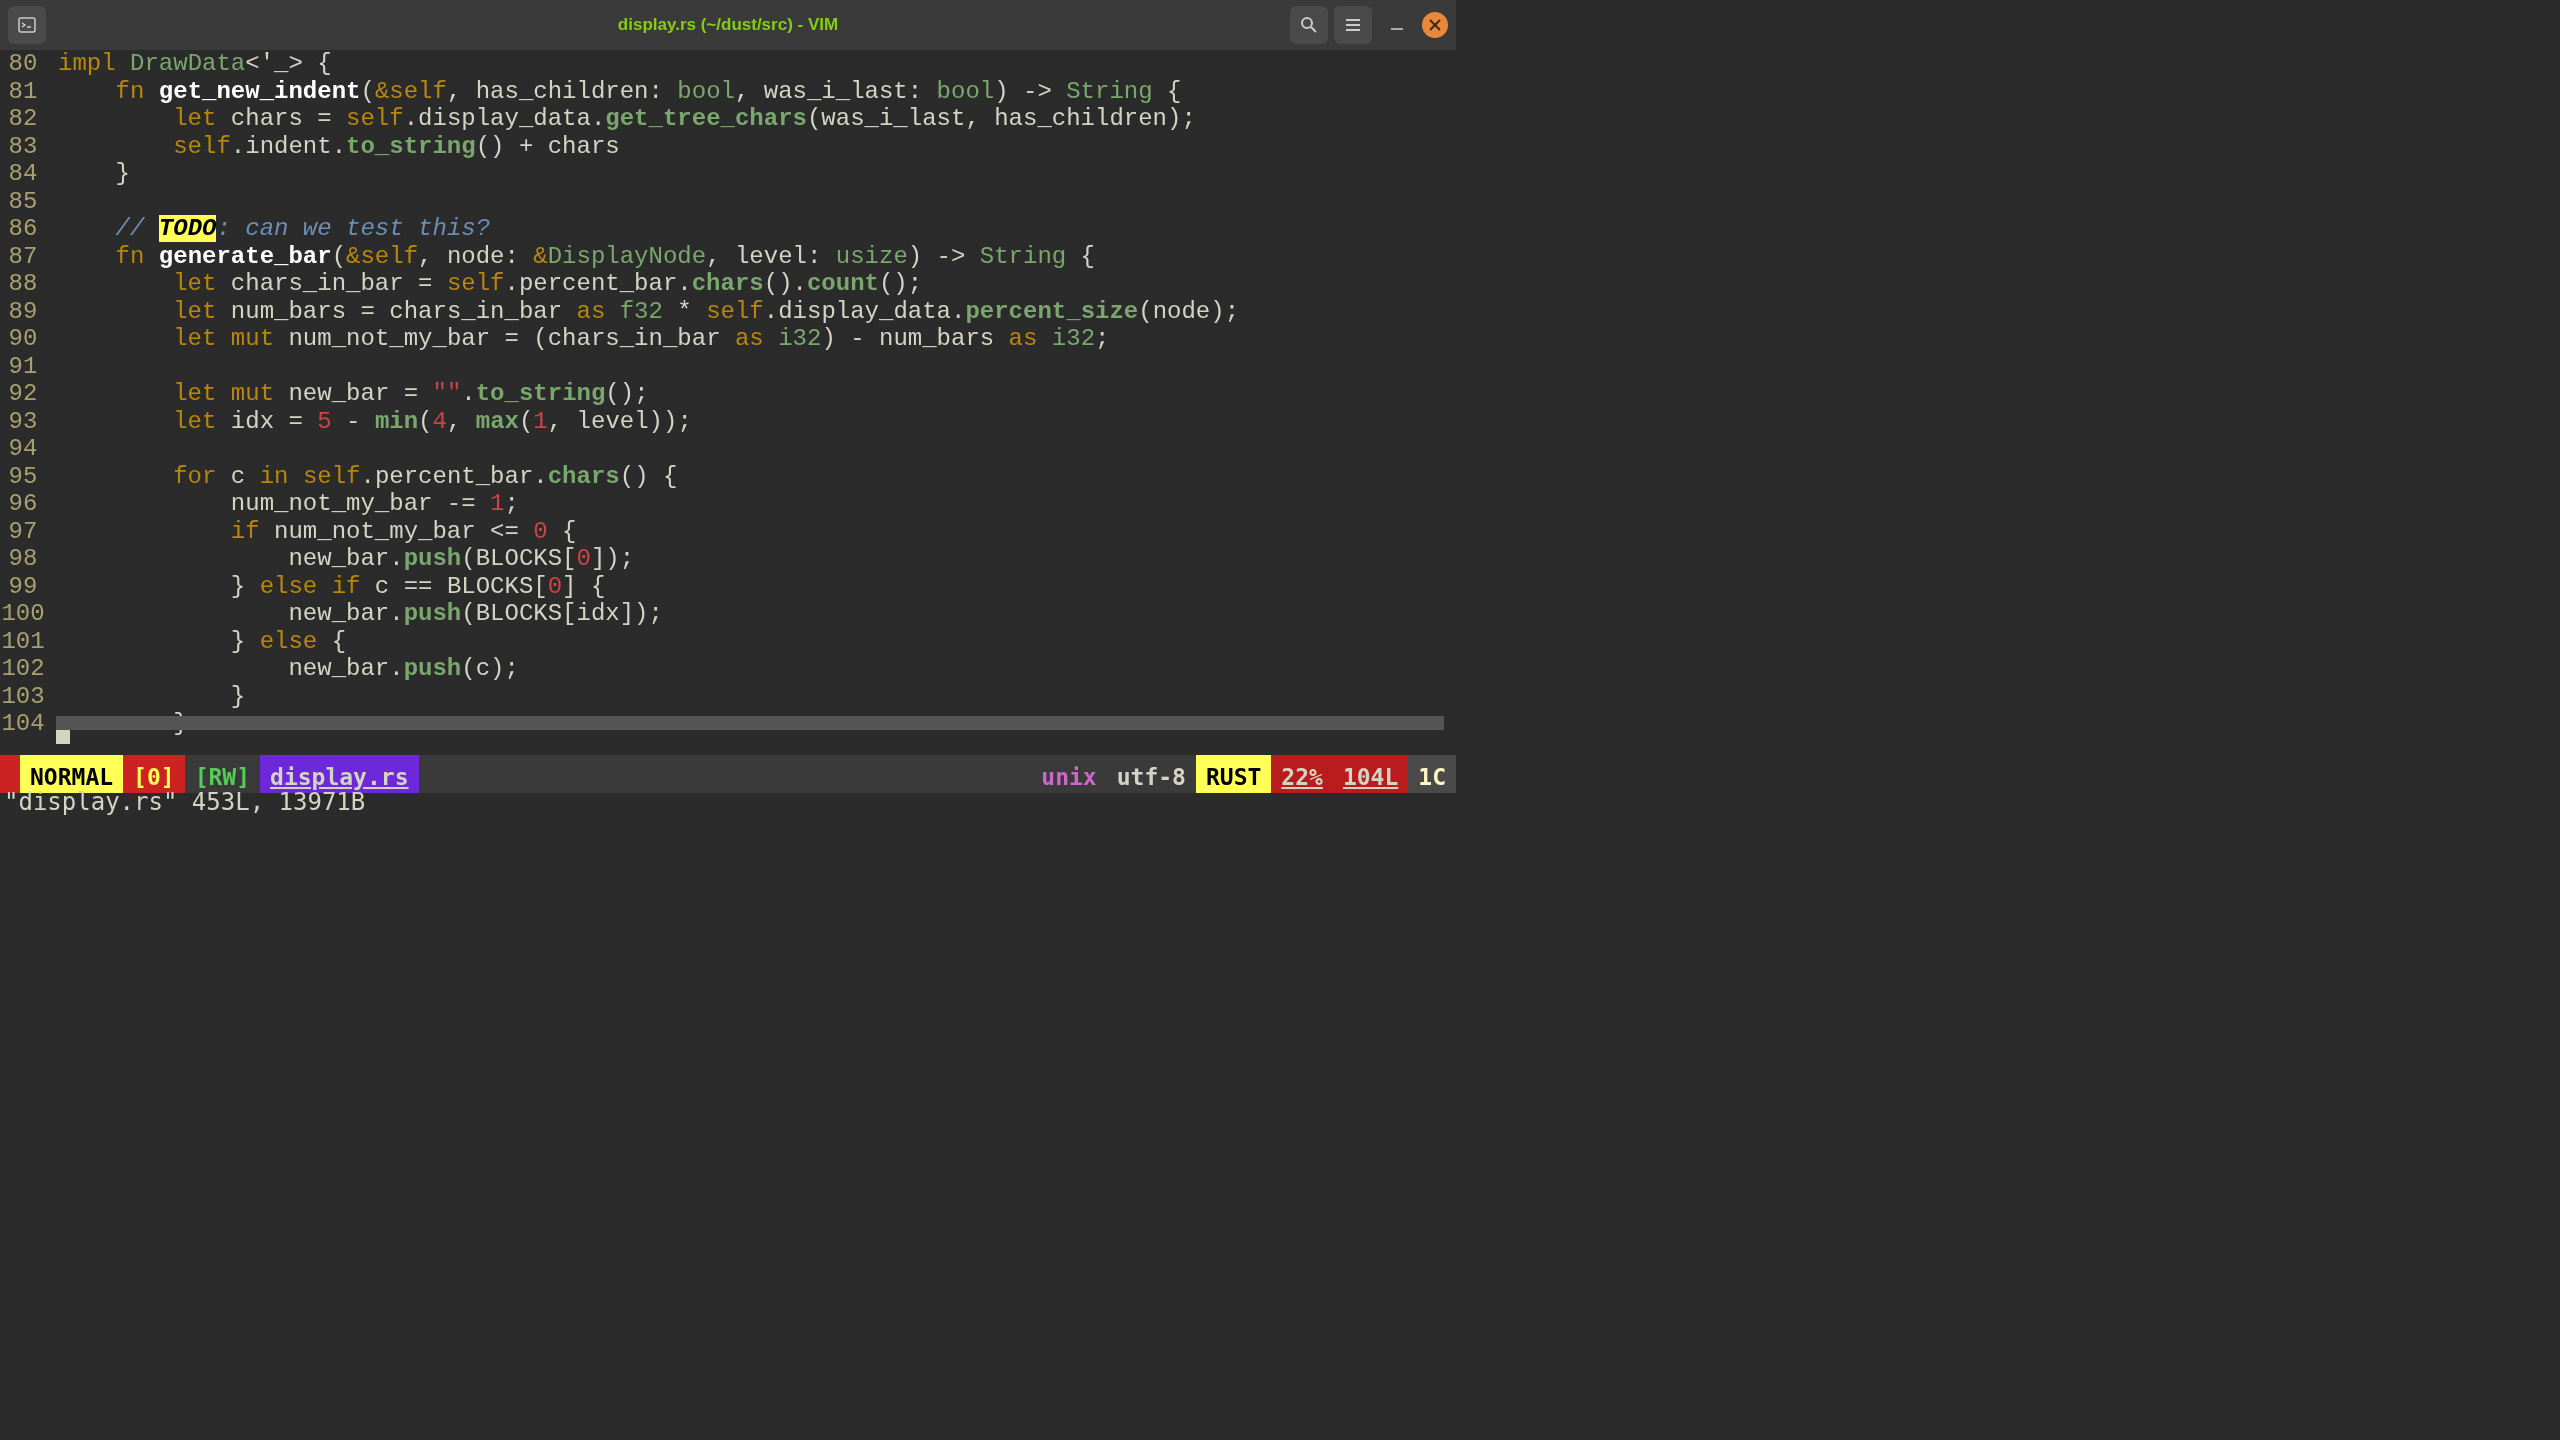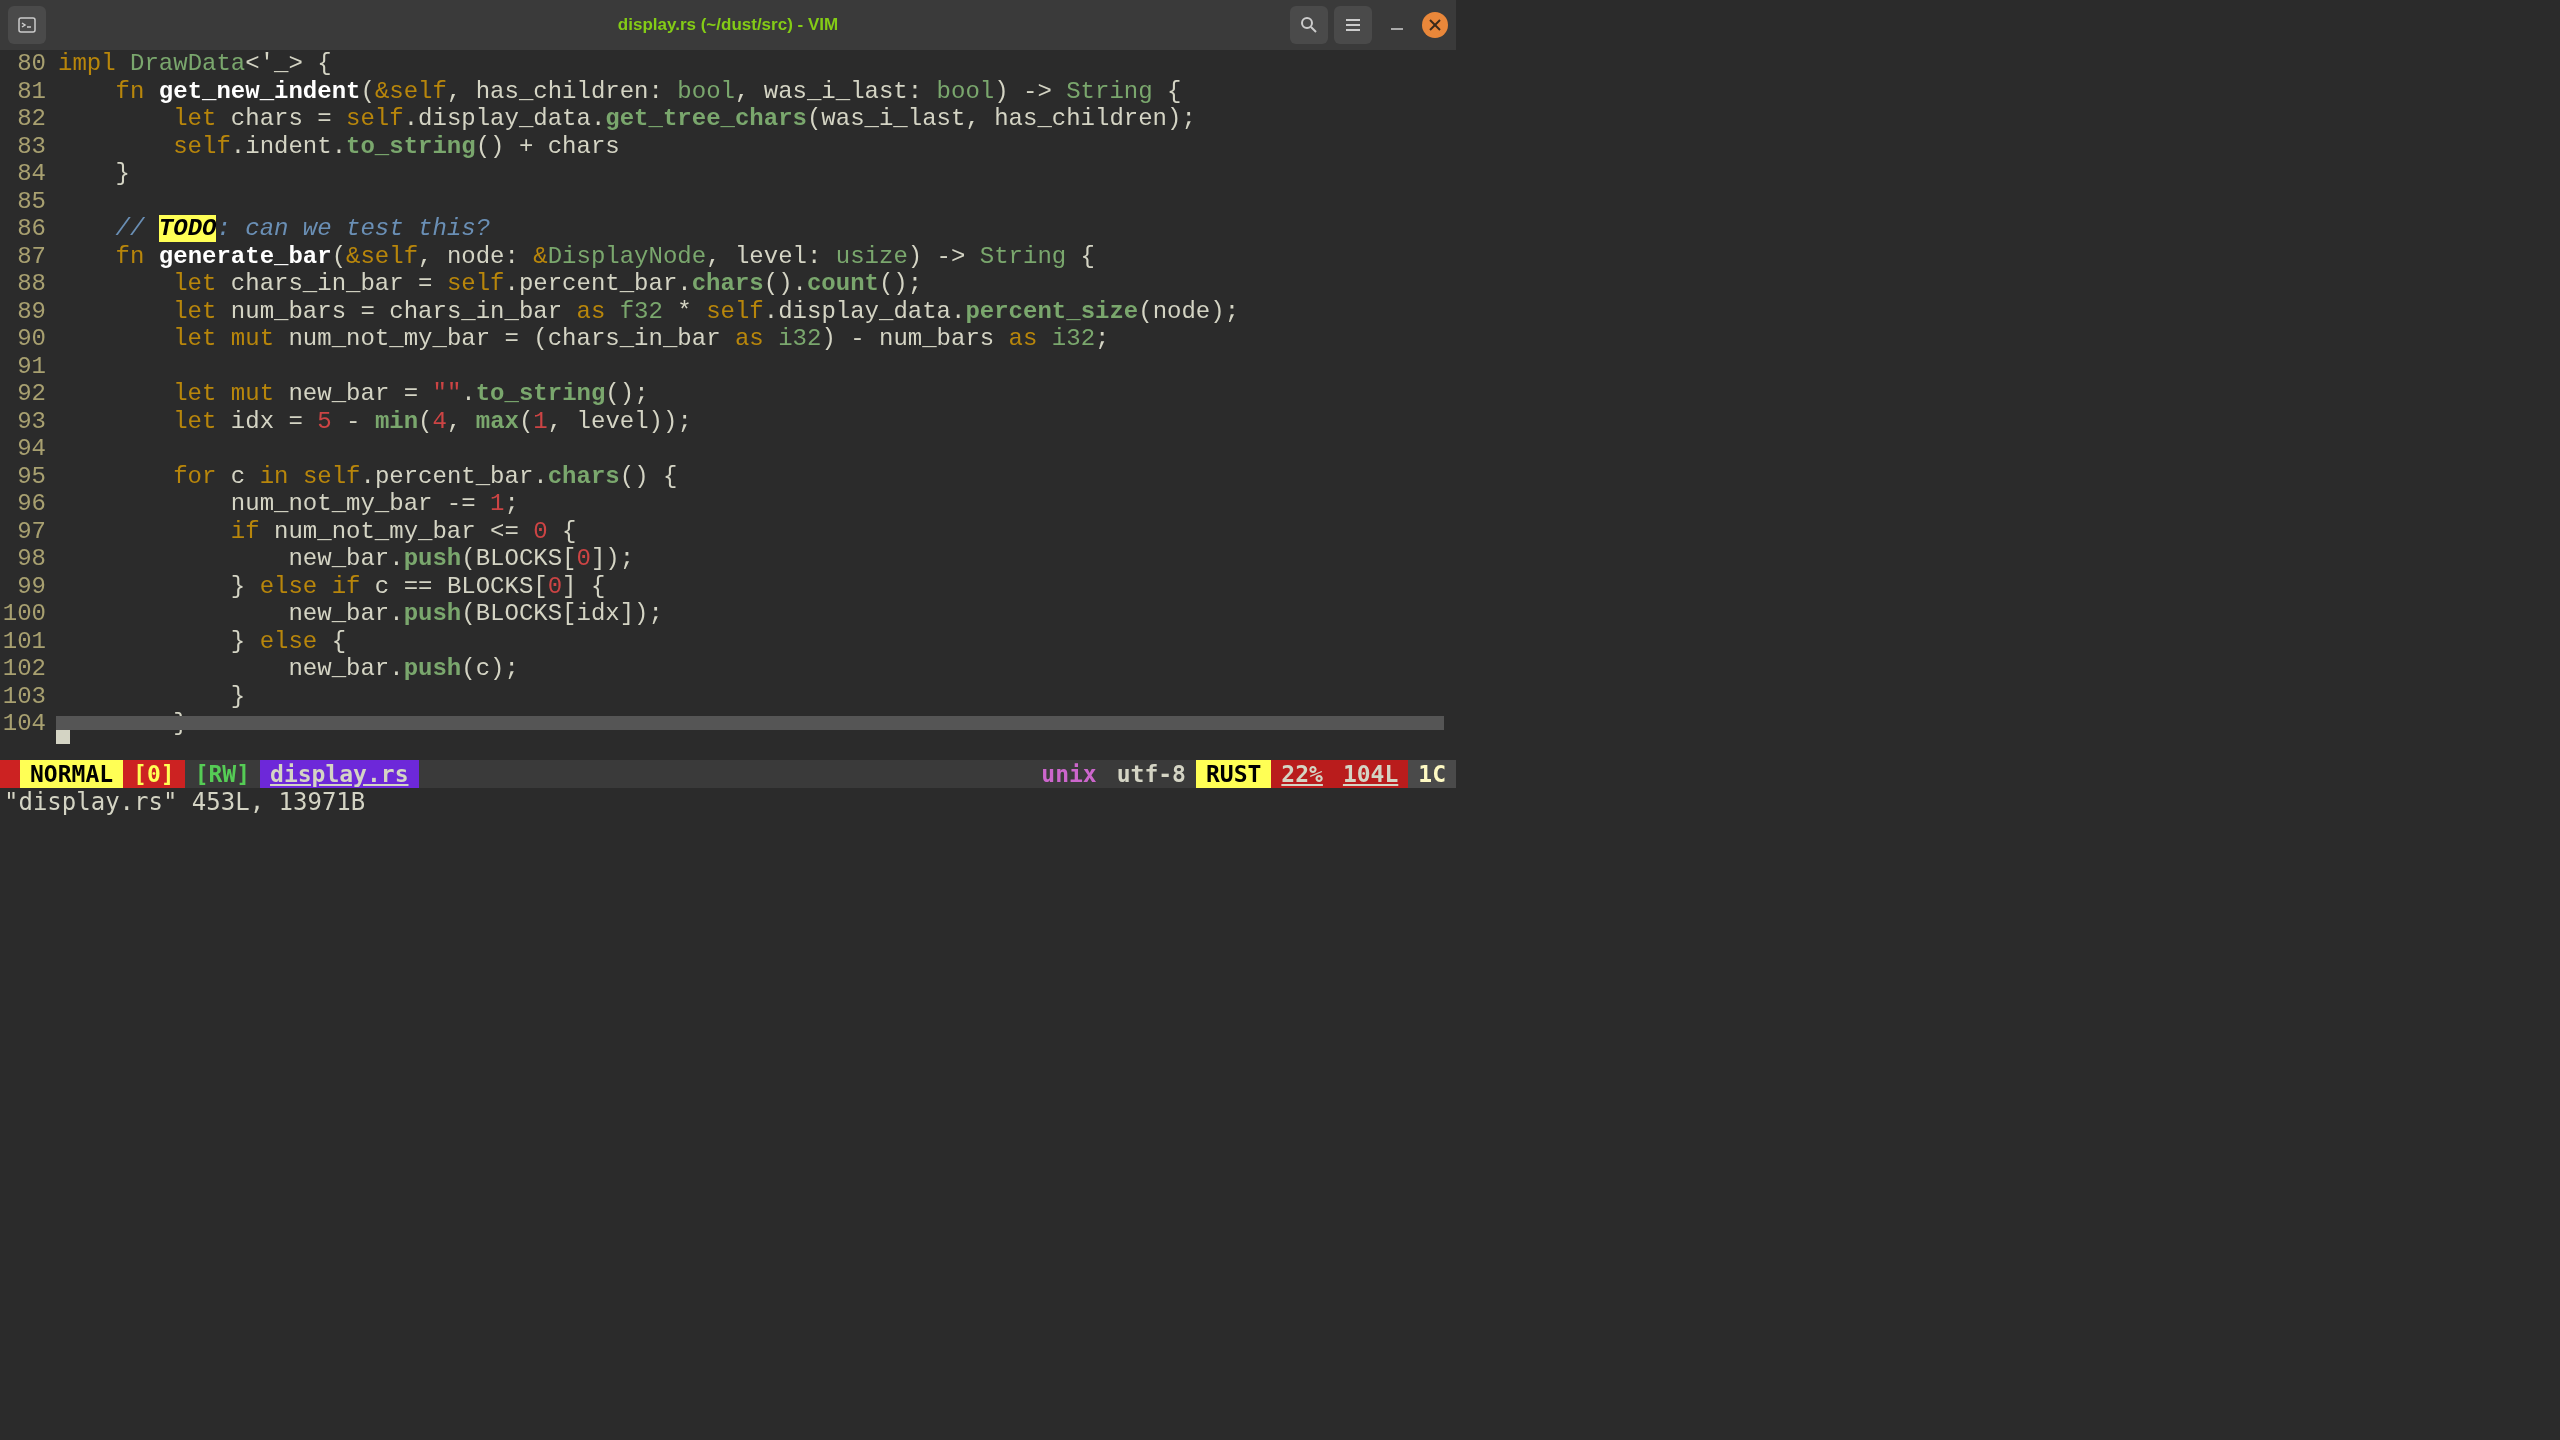--- a/index.html
+++ b/index.html
@@ -57,21 +57,21 @@
   display: flex; align-items:center; justify-content:center;
   cursor:pointer; margin-left:6px;
   color: #aaa;
 }
 .editor {
   display: flex;
   height: 688px;
 }
 .gutter {
   width: 52px;
-  text-align: right;
+  text-align: center;
   padding-right: 6px;
   color: #a8a070;
   user-select: none;
 }
 .code-area {
   flex: 1;
   padding-left: 6px;
 }
 .line { height: 27.5px; line-height: 27.5px; white-space: pre; }
 .scrollbar-area {
@@ -94,21 +94,21 @@
   position: absolute;
   bottom: 28px;
   left: 0; right: 0;
   height: 28px;
   display: flex;
   align-items: center;
   font-size: 23px;
   font-weight: bold;
   font-family: 'Consolas', monospace;
 }
-.seg { padding: 0 10px; height: 28px; line-height: 28px; }
+.seg { padding: 8px 10px; height: 38px; line-height: 28px; }
 .seg-red { background: #cc2222; color: #000; }
 .seg-normal { background: #ffff55; color: #000; }
 .seg-zero { background: #cc2222; color: #ffff55; }
 .seg-rw { color: #55cc55; background: #3a3a3a; }
 .seg-file { color: #d4d4c4; background: #6d28d9; text-decoration: underline; }
 .seg-fill { flex: 1; background: #3a3a3a; }
 .seg-unix { color: #cc66cc; background: #3a3a3a; }
 .seg-utf { color: #d4d4c4; background: #3a3a3a; }
 .seg-rust { background: #ffff55; color: #000; }
 .seg-pct { color: #d4d4c4; background: #b91c1c; text-decoration: underline; }

